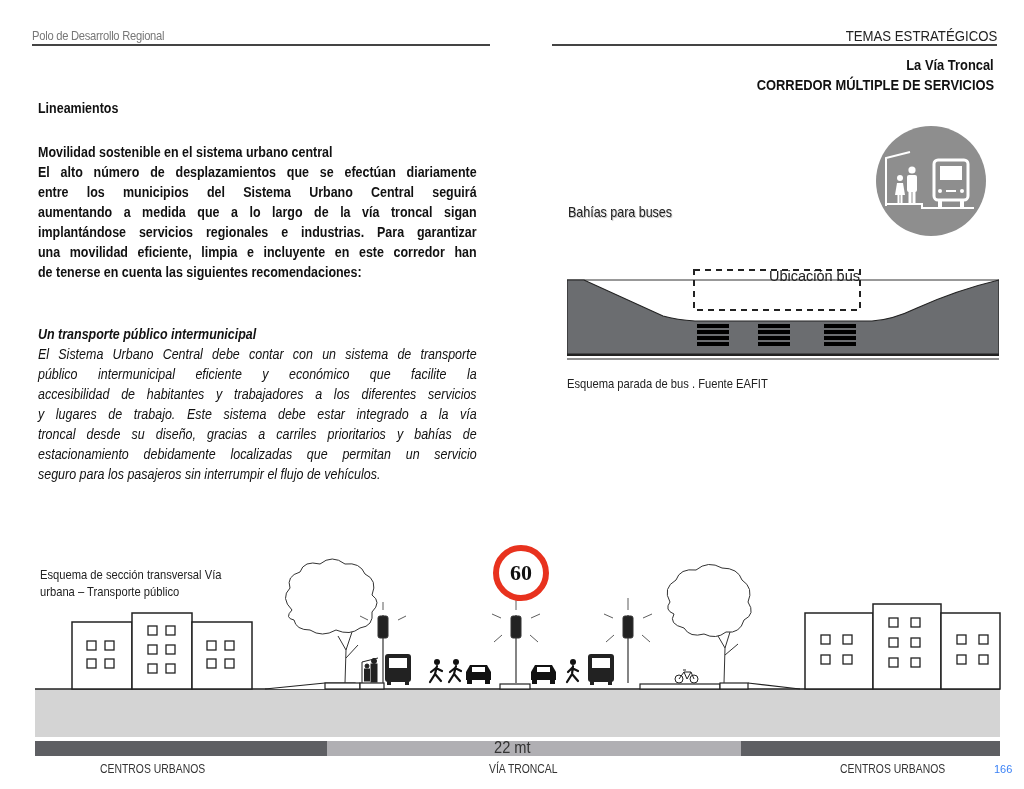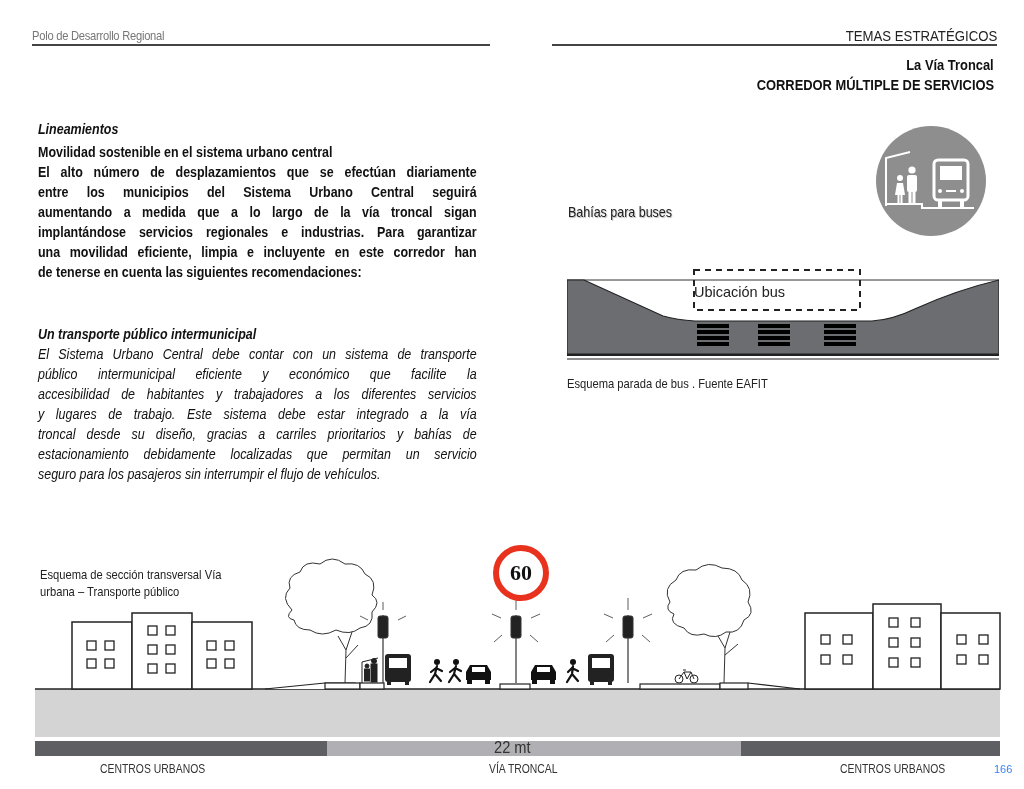--- a/index.html
+++ b/index.html
@@ -26,21 +26,21 @@
 </head>
 <body>
 
 <div class="abs hdr-left">Polo de Desarrollo Regional</div>
 <div class="abs hdr-line-left"></div>
 <div class="abs hdr-right">TEMAS ESTRATÉGICOS</div>
 <div class="abs hdr-line-right"></div>
 <div class="abs title1">La Vía Troncal</div>
 <div class="abs title2">CORREDOR MÚLTIPLE DE SERVICIOS</div>
 
-<div class="abs" style="left:38px; top:119px;font-style:italic;">
+<div class="abs" style="left:38px; top:98px;">
   <div class="h-line">Lineamientos</div>
 </div>
 
 <div class="abs" style="left:38px; top:142px;">
   <div class="h-line">Movilidad sostenible en el sistema urbano central</div>
   <div class="para bold">
     <div style="text-align-last:justify;">El alto número de desplazamientos que se efectúan diariamente</div>
     <div style="text-align-last:justify;">entre los municipios del Sistema Urbano Central seguirá</div>
     <div style="text-align-last:justify;">aumentando a medida que a lo largo de la vía troncal sigan</div>
     <div style="text-align-last:justify;">implantándose servicios regionales e industrias. Para garantizar</div>
@@ -105,21 +105,21 @@
       <rect x="191" y="62" width="32" height="4"></rect>
       <rect x="191" y="68" width="32" height="4"></rect>
       <rect x="191" y="74" width="32" height="4"></rect>
     <rect x="257" y="56" width="32" height="4"></rect>
       <rect x="257" y="62" width="32" height="4"></rect>
       <rect x="257" y="68" width="32" height="4"></rect>
       <rect x="257" y="74" width="32" height="4"></rect>
   </g>
   <rect x="127" y="2" width="166" height="40" fill="none" stroke="#222" stroke-width="2" stroke-dasharray="6,5"></rect>
 </svg>
-<div class="abs" style="left:694px; top:284px; width:166px; text-align:left; font-size:14.5px; color:#222;">Ubicación bus</div>
+<div class="abs" style="left:694px; top:268px; width:166px; text-align:right; font-size:14.5px; color:#222;">Ubicación bus</div>
 <div class="abs caption-small" style="left:567px; top:376px; color:#222;">Esquema parada de bus . Fuente EAFIT</div>
 
 <div class="abs caption-small" style="left:40px; top:567px; color:#222;">Esquema de sección transversal  Vía</div>
 <div class="abs caption-small" style="left:40px; top:584px; color:#222;">urbana – Transporte público</div>
 
 <svg class="abs" style="left:0; top:540px;" width="1024" height="200" viewBox="0 0 1024 200">
 
   <rect x="35" y="149" width="965" height="48" fill="#d4d4d4"></rect>
   <line x1="35" y1="149" x2="1000" y2="149" stroke="#222" stroke-width="1.5"></line>
 

